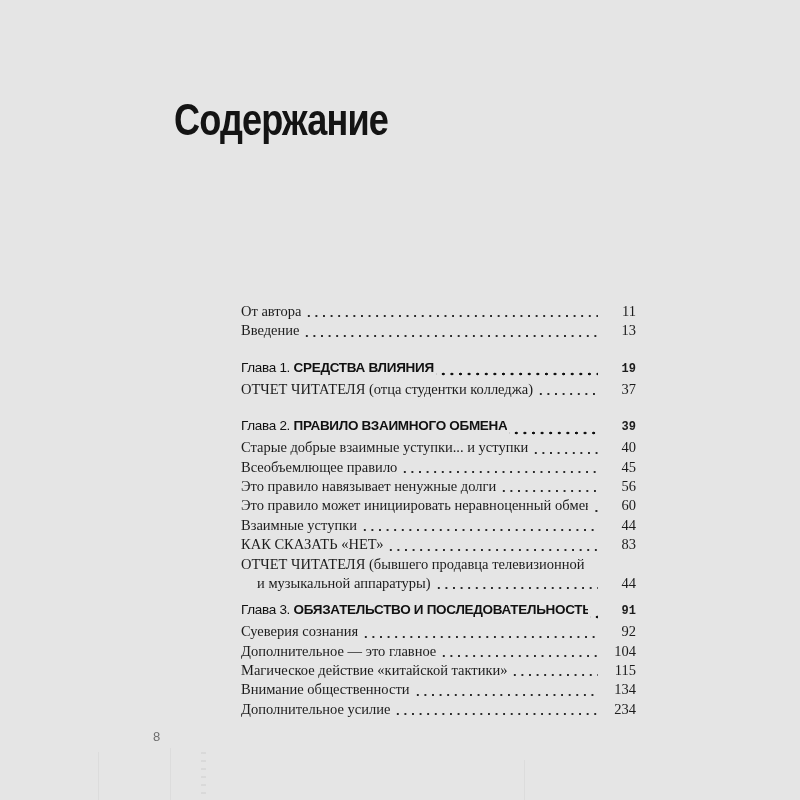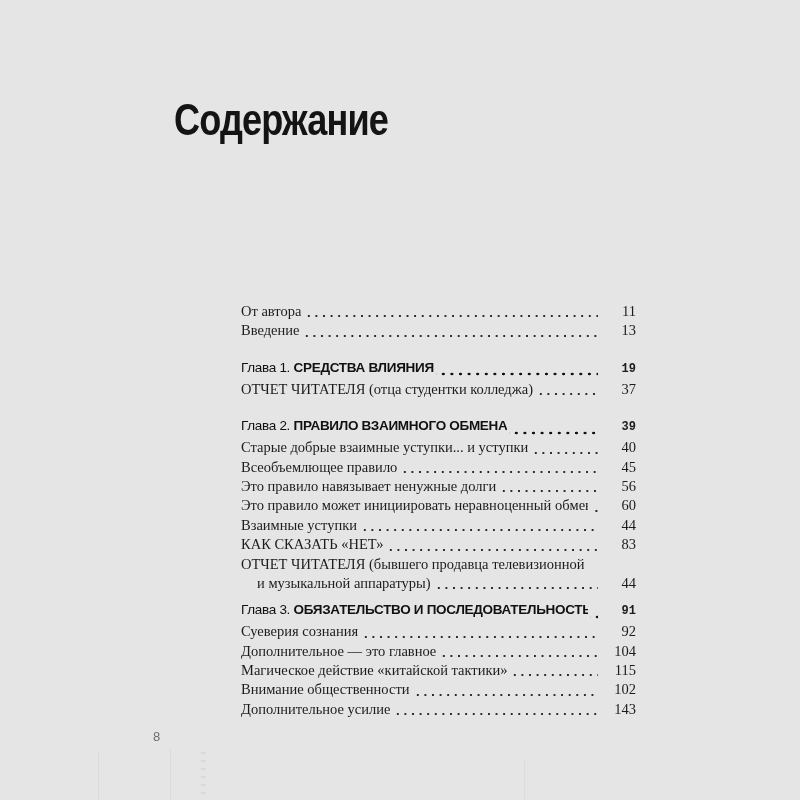--- a/index.html
+++ b/index.html
@@ -142,26 +142,26 @@
         <span class="num">104</span>
       </div>
       <div class="row">
         <span class="label">Магическое действие «китайской тактики»</span>
         <span class="leaders"></span>
         <span class="num">115</span>
       </div>
       <div class="row">
         <span class="label">Внимание общественности</span>
         <span class="leaders"></span>
-        <span class="num">102</span>
+        <span class="num">134</span>
       </div>
       <div class="row">
         <span class="label">Дополнительное усилие</span>
         <span class="leaders"></span>
-        <span class="num">143</span>
+        <span class="num">234</span>
       </div>
     </div>
 
   <div class="folio">8</div>
 
   <div class="edge edge-a"></div>
   <div class="edge edge-b"></div>
   <div class="edge edge-c"></div>
   <div class="edge-dashes"></div>
 </div>

